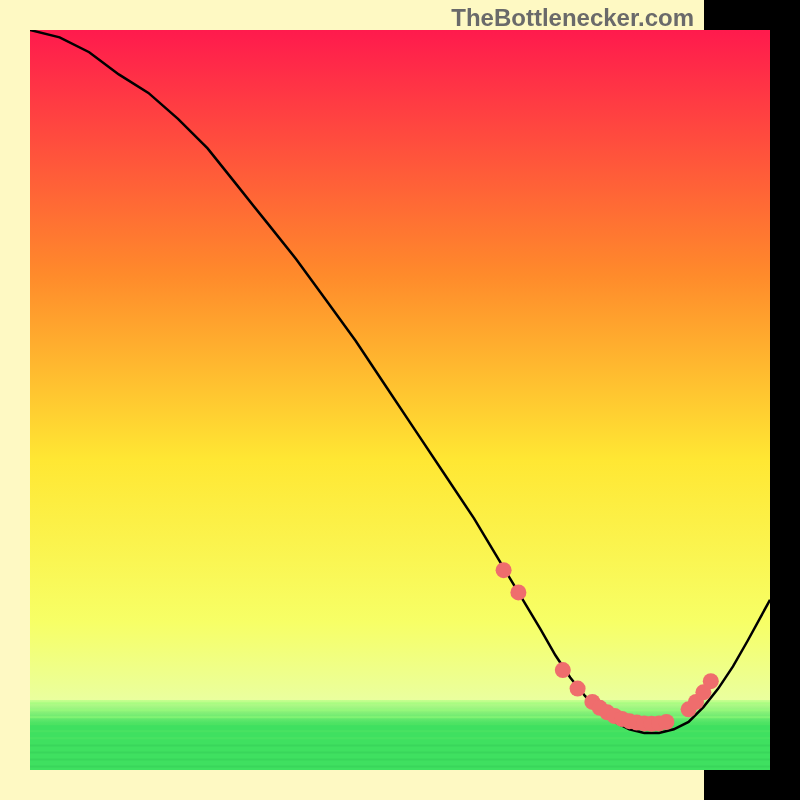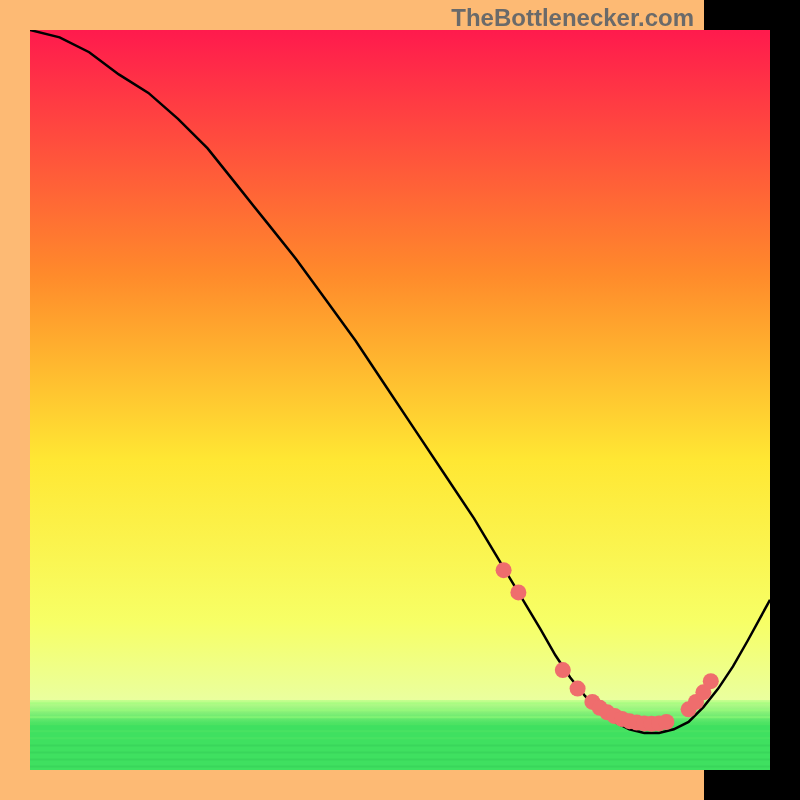--- a/index.html
+++ b/index.html
@@ -1,21 +1,21 @@
 <!DOCTYPE html>
 <html><head>
 <meta charset="utf-8">
 <style>
   * { margin: 0; padding: 0; box-sizing: border-box; }
   html, body { width: 800px; height: 800px; overflow: hidden; background: #000; }
   .frame {
     position: relative;
     width: 704px;
     height: 800px;
-    background: #fdba74;
+    background: #fef9c3;
   }
   .watermark {
     position: absolute;
     top: 4px;
     right: 10px;
     font-family: Arial, Helvetica, sans-serif;
     font-size: 24px;
     font-weight: bold;
     color: #6a6a6a;
     letter-spacing: 0px;

